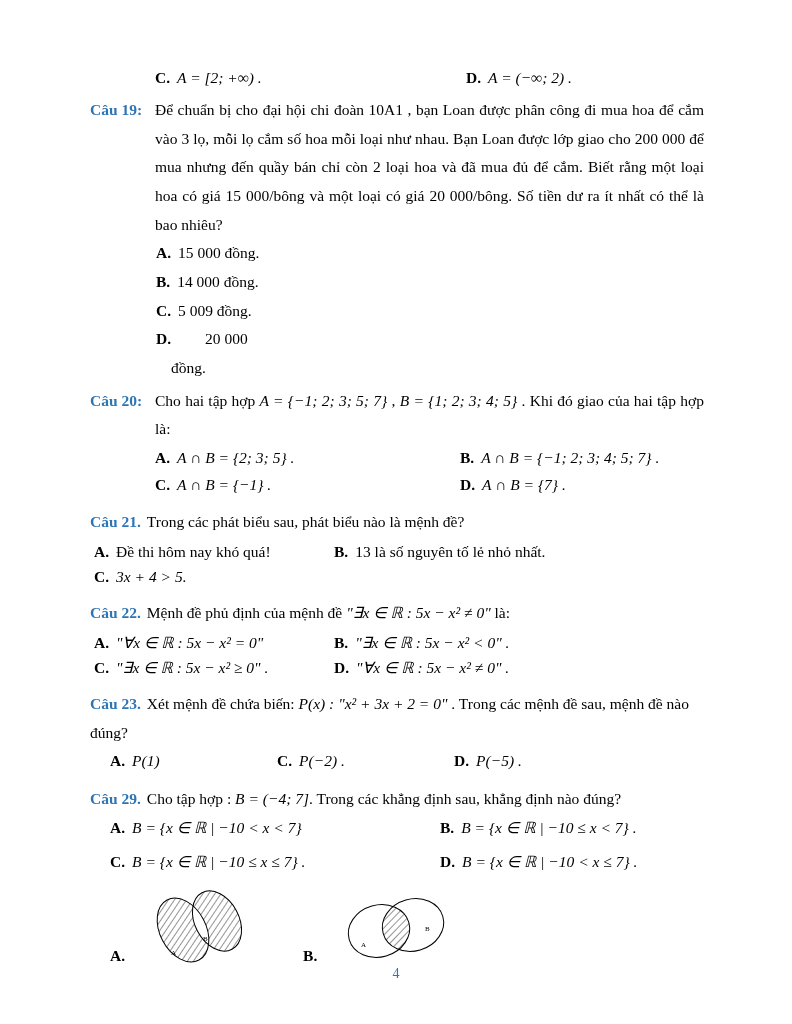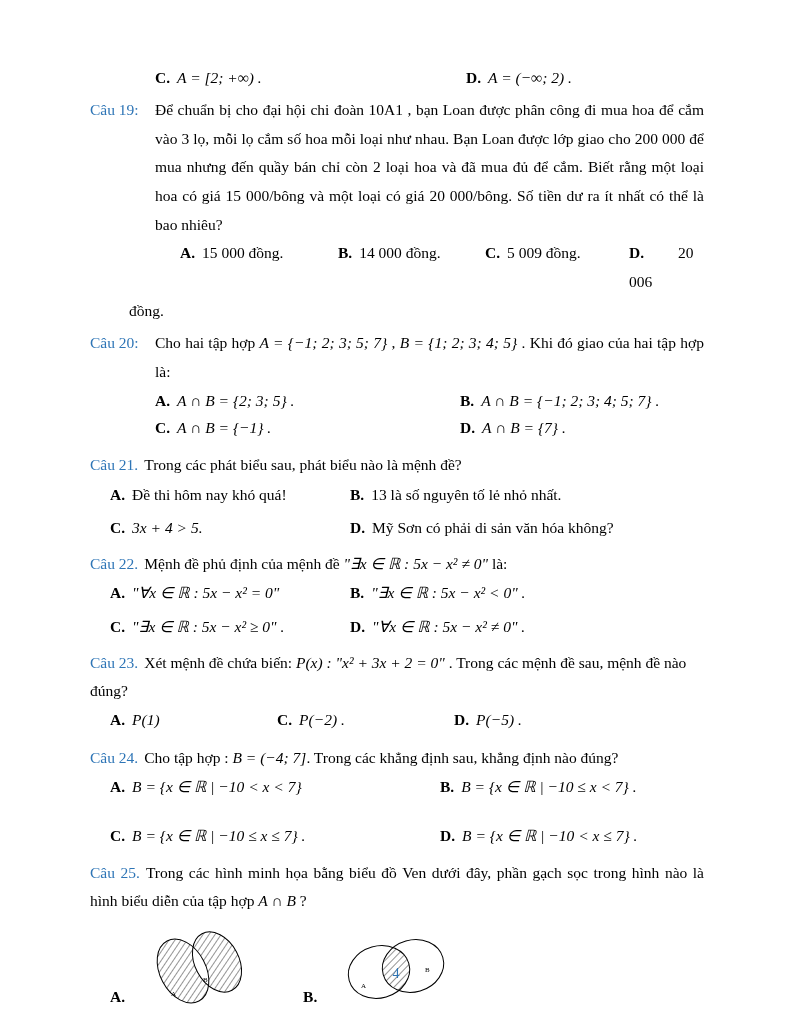--- a/index.html
+++ b/index.html
@@ -8,59 +8,59 @@
   body {
     width: 792px; height: 1024px;
     position: relative;
     font-family: "Liberation Serif", serif;
     font-size: 15.5px;
     color: #000;
     overflow: hidden;
   }
   .page { padding: 64px 88px 0 90px; }
 
-  .q-label { color: var(--accent, #2e75b6); font-weight: normal; }
+  .q-label { color: var(--accent, #2e75b6); font-weight: bold; }
   .ol { font-weight: bold; margin-right: 7px; }
   .math { font-style: italic; }
   .mseg { font-style: italic; }
   .hang { display: flex; }
   .hang .q-label { flex: 0 0 65px; line-height: 1.85; }
   .hang .q-body { flex: 1; text-align: justify; line-height: 1.85; }
 
   .qhead { line-height: 1.85; margin-top: 10px; }
   .qhead .q-label { margin-right: 6px; }
 
   
   .top-opts { display: flex; line-height: 1.8; }
   .top-opts .o1 { margin-left: 65px; width: 311px; }
 
   
-  .q19-opts { display: flex; margin-left: 90px; line-height: 1.85; }
+  .q19-opts { display: flex; margin-left: 66px; line-height: 1.85; flex-direction: column; }
   .q19-opts .c1 { width: 158px; }
   .q19-opts .c2 { width: 147px; }
   .q19-opts .c3 { width: 144px; }
   .q19-opts .c4 { flex: 1; }
   .q19-opts .c4 .ol { margin-right: 34px; }
-  .cont { margin-left: 39px; line-height: 1.85; }
+  .cont { margin-left: 81px; line-height: 1.85; }
 
   
   .grid2a { margin-left: 65px; display: grid; grid-template-columns: 305px auto; line-height: 1.75; }
 
   
-  .grid2b { margin-left: 20px; display: grid; grid-template-columns: 240px auto; row-gap: 8px; line-height: 1.62; margin-top: 2px; }
+  .grid2b { margin-left: 4px; display: grid; grid-template-columns: 240px auto; row-gap: 0; line-height: 1.62; margin-top: 2px; }
 
   
   .q23-opts { display: flex; margin-left: 20px; line-height: 1.8; }
   .q23-opts .c1 { width: 167px; }
   .q23-opts .c2 { width: 163px; }
   .q23-opts .c3 { width: 177px; }
   .q23-opts .c4 { flex: 1; }
 
   
-  .grid2c { margin-left: 20px; display: grid; grid-template-columns: 330px auto; row-gap: 22px; line-height: 1.75; }
+  .grid2c { margin-left: 20px; display: grid; grid-template-columns: 330px auto; row-gap: 7px; line-height: 1.75; }
 
   .question { margin-top: 4px; }
 
   
   .venn-row { display: flex; align-items: flex-end; margin-left: 20px; margin-top: 10px; }
   .venn-fig { display: flex; align-items: flex-end; }
   .venn-fig .vlabel { font-weight: bold; margin-right: 16px; padding-bottom: 2px; }
   .venn-fig + .venn-fig { margin-left: 42px; }
 
   .page-num {
@@ -80,21 +80,21 @@
 
   <section class="question">
     <div class="hang">
       <span class="q-label">Câu 19:</span>
       <div class="q-body">Để chuẩn bị cho đại hội chi đoàn 10A1 , bạn Loan được phân công đi mua hoa để cắm vào 3 lọ, mỗi lọ cắm số hoa mỗi loại như nhau. Bạn Loan được lớp giao cho 200 000 để mua nhưng đến quầy bán chỉ còn 2 loại hoa và đã mua đủ để cắm. Biết rằng một loại hoa có giá 15 000/bông và một loại có giá 20 000/bông. Số tiền dư ra ít nhất có thể là bao nhiêu?</div>
     </div>
     <div class="q19-opts">
       <span class="c1"><b class="ol">A.</b><span>15 000 đồng.</span></span>
       <span class="c2"><b class="ol">B.</b><span>14 000 đồng.</span></span>
       <span class="c3"><b class="ol">C.</b><span>5 009 đồng.</span></span>
-      <span class="c4"><b class="ol">D.</b><span>20 006</span></span>
+      <span class="c4"><b class="ol">D.</b><span>20 000</span></span>
     </div>
     <div class="cont">đồng.</div>
   </section>
 
   <section class="question">
     <div class="hang">
       <span class="q-label">Câu 20:</span>
       <div class="q-body"><span>Cho hai tập hợp </span><span class="mseg">A = {−1; 2; 3; 5; 7}</span><span> ,  </span><span class="mseg">B = {1; 2; 3; 4; 5}</span><span> . Khi đó giao của hai tập hợp là:</span></div>
     </div>
     <div class="grid2a">
@@ -106,21 +106,20 @@
   </section>
 
   <section class="question">
     <div class="qhead">
       <span class="q-label">Câu 21.</span><span>Trong các phát biểu sau, phát biểu nào là mệnh đề?</span>
     </div>
     <div class="grid2b">
       <span><b class="ol">A.</b><span>Đề thi hôm nay khó quá!</span></span>
       <span><b class="ol">B.</b><span>13 là số nguyên tố lẻ nhỏ nhất.</span></span>
       <span><b class="ol">C.</b><span class="math">3x + 4 &gt; 5.</span></span>
-      <span><b class="ol">D.</b><span>Mỹ Sơn có phải di sản văn hóa không?</span></span>
     </div>
   </section>
 
   <section class="question">
     <div class="qhead">
       <span class="q-label">Câu 22.</span><span>Mệnh đề phủ định của mệnh đề </span><span class="mseg">"∃x ∈ ℝ : 5x − x² ≠ 0"</span><span>  là:</span>
     </div>
     <div class="grid2b">
       <span><b class="ol">A.</b><span class="math">"∀x ∈ ℝ : 5x − x² = 0"</span></span>
       <span><b class="ol">B.</b><span class="math">"∃x ∈ ℝ : 5x − x² &lt; 0" .</span></span>
@@ -135,34 +134,31 @@
     </div>
     <div class="q23-opts">
       <span class="c1"><b class="ol">A.</b><span class="math">P(1)</span></span>
       <span class="c3"><b class="ol">C.</b><span class="math">P(−2) .</span></span>
       <span class="c4"><b class="ol">D.</b><span class="math">P(−5) .</span></span>
     </div>
   </section>
 
   <section class="question">
     <div class="qhead">
-      <span class="q-label">Câu 24.</span><span>Cho tập hợp : </span><span class="mseg">B = (−4; 7]</span><span>. Trong các khẳng định sau, khẳng định nào đúng?</span>
+      <span class="q-label">Câu 29.</span><span>Cho tập hợp : </span><span class="mseg">B = (−4; 7]</span><span>. Trong các khẳng định sau, khẳng định nào đúng?</span>
     </div>
     <div class="grid2c">
       <span><b class="ol">A.</b><span class="math">B = {x ∈ ℝ | −10 &lt; x &lt; 7}</span></span>
       <span><b class="ol">B.</b><span class="math">B = {x ∈ ℝ | −10 ≤ x &lt; 7} .</span></span>
       <span><b class="ol">C.</b><span class="math">B = {x ∈ ℝ | −10 ≤ x ≤ 7} .</span></span>
       <span><b class="ol">D.</b><span class="math">B = {x ∈ ℝ | −10 &lt; x ≤ 7} .</span></span>
     </div>
   </section>
 
   <section class="question">
-    <div class="qhead" style="text-align: justify;">
-      <span class="q-label">Câu 25.</span><span>Trong các hình minh họa bằng biểu đồ Ven dưới đây, phần gạch sọc trong hình nào là hình biểu diễn của tập hợp </span><span class="mseg">A ∩ B</span><span> ?</span>
-    </div>
 
     <div class="venn-row">
 
       <div class="venn-fig">
         <span class="vlabel">A.</span>
         <svg width="120" height="82" viewBox="0 0 120 82" aria-hidden="true">
           <defs>
             <pattern id="h1" patternUnits="userSpaceOnUse" width="5" height="5" patternTransform="rotate(62)">
               <line x1="0" y1="0" x2="0" y2="5" stroke="#3a3a3a" stroke-width="1.1"></line>
             </pattern>

